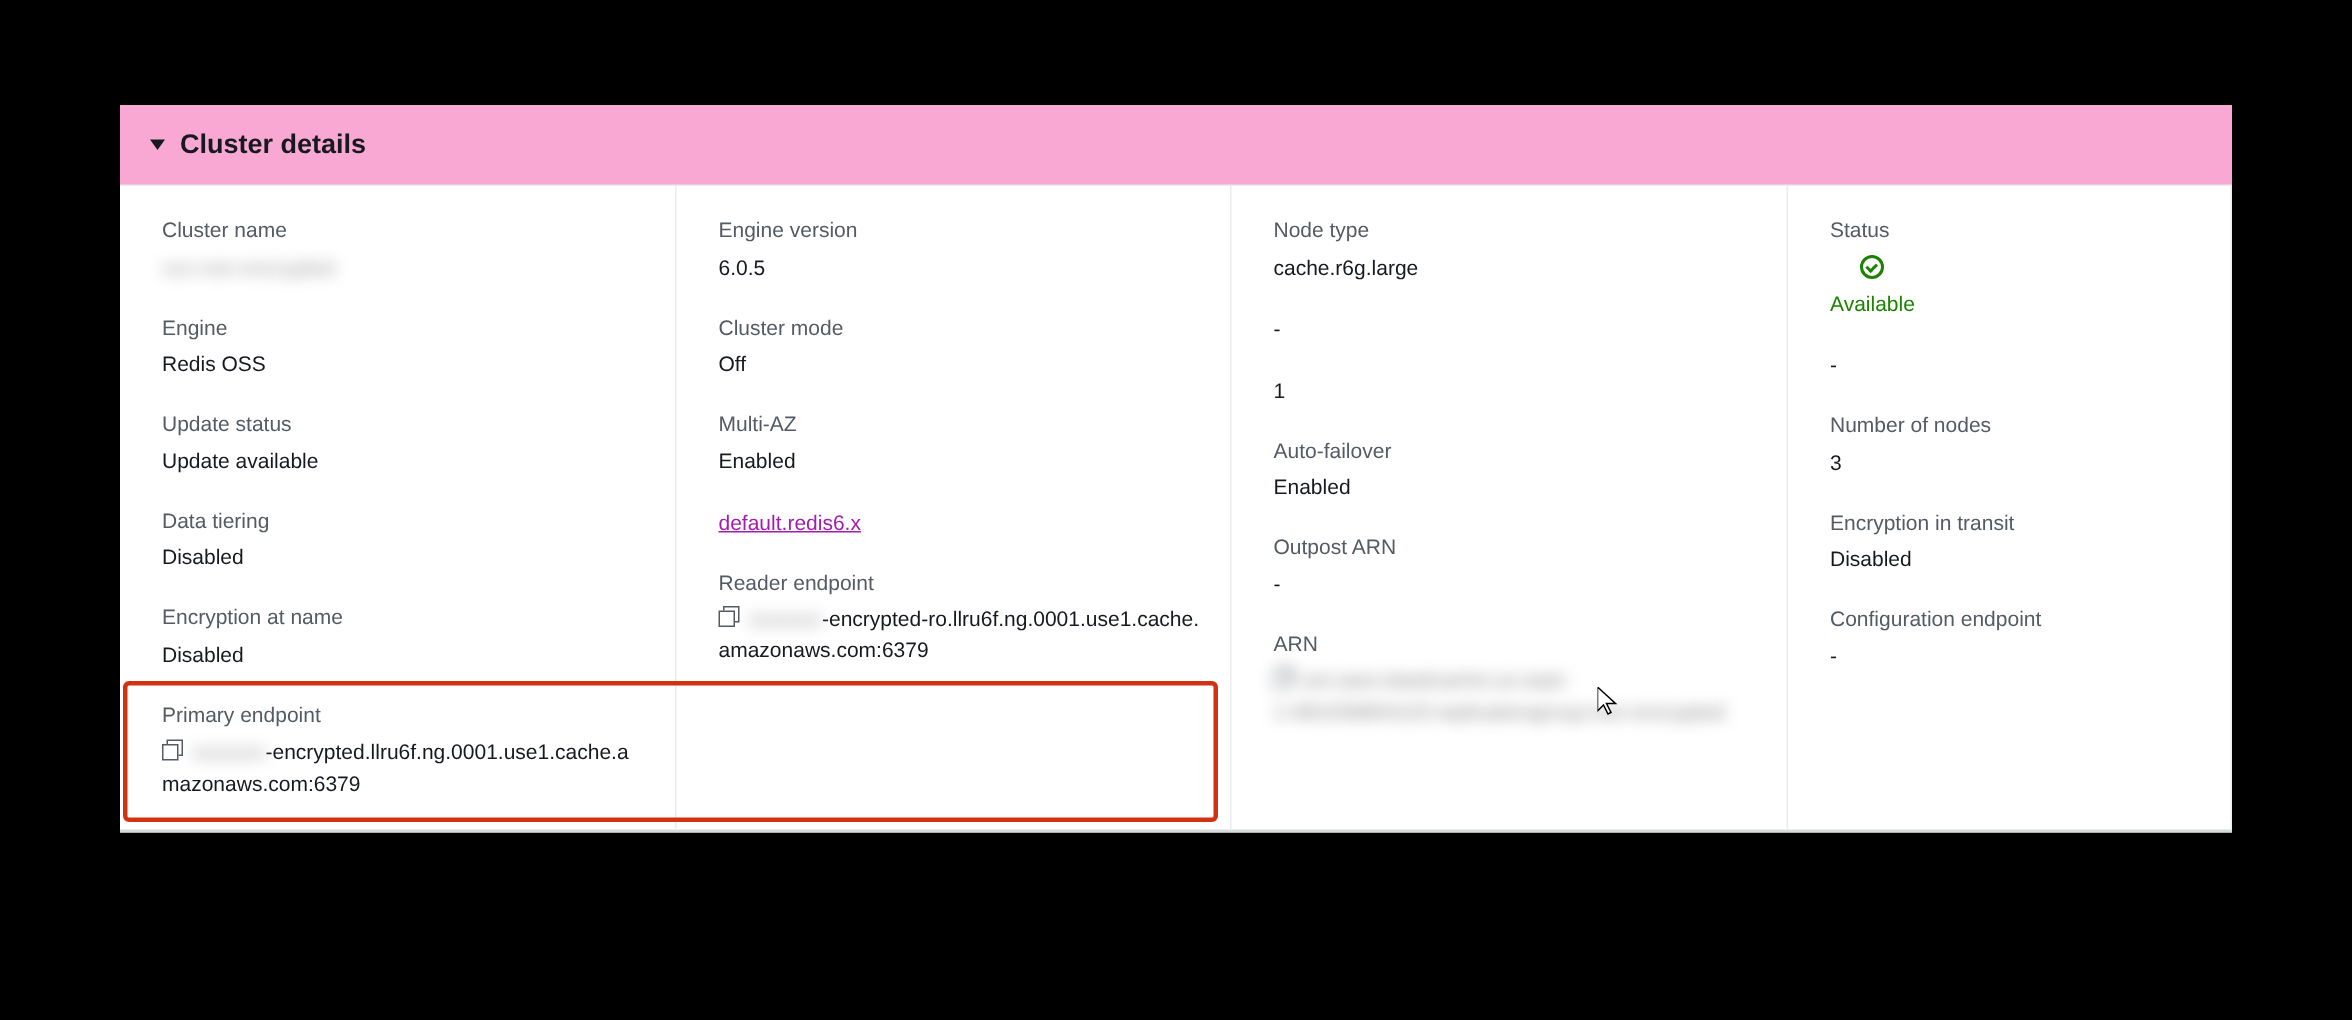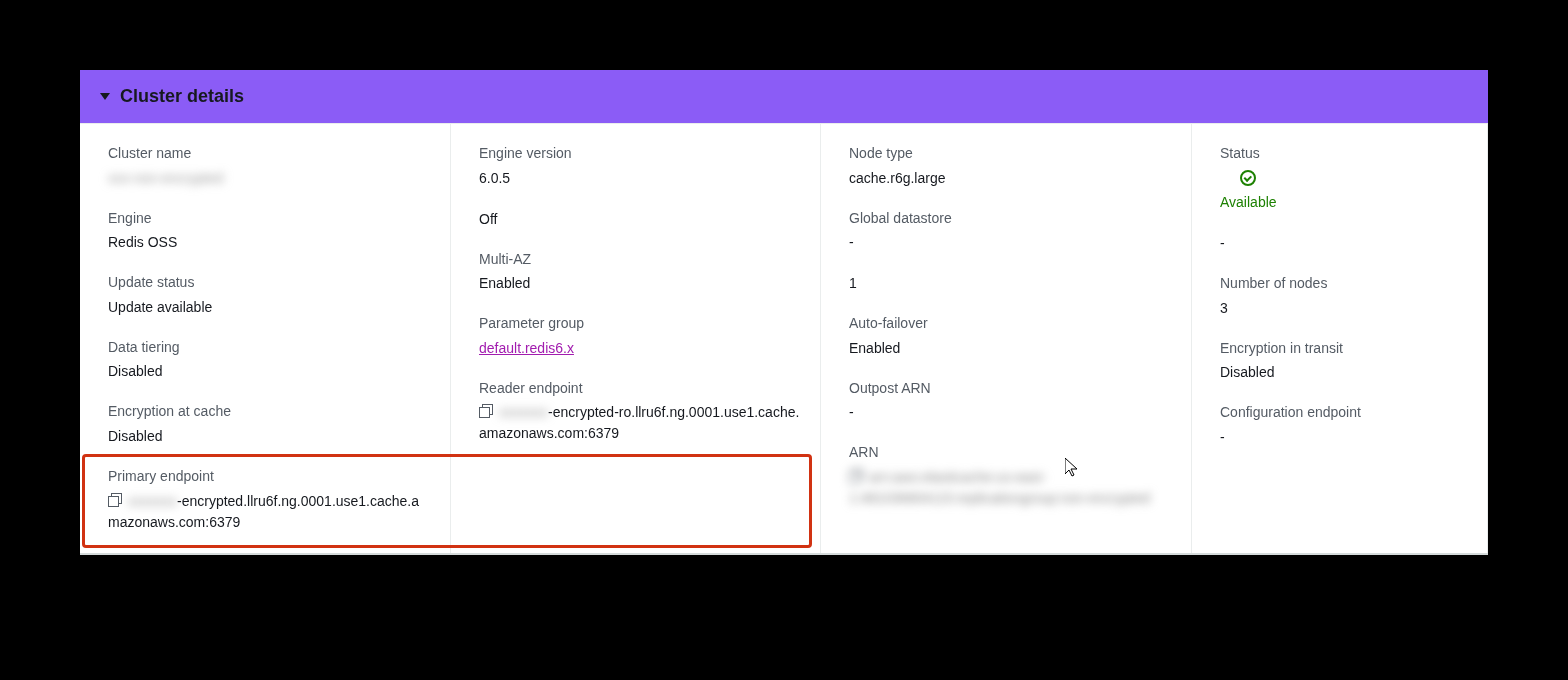--- a/index.html
+++ b/index.html
@@ -11,21 +11,21 @@
       background: #000;
       font-family: "Amazon Ember", "Helvetica Neue", Arial, sans-serif;
       font-size: 14px;
       color: #16191f;
       padding: 70px 80px;
     }
     .panel {
       background: #fff;
     }
     .panel-header {
-      background: #8b5cf6;
+      background: #f9a8d4;
       padding: 16px 20px;
       display: flex;
       align-items: center;
       gap: 10px;
       border-bottom: 1px solid #eaeded;
     }
     .panel-header .caret {
       width: 0;
       height: 0;
       border-left: 5px solid transparent;
@@ -171,62 +171,61 @@
       </div>
       <div class="field">
         <div class="field-label">Update status</div>
         <div class="field-value">Update available</div>
       </div>
       <div class="field">
         <div class="field-label">Data tiering</div>
         <div class="field-value">Disabled</div>
       </div>
       <div class="field">
-        <div class="field-label">Encryption at cache</div>
+        <div class="field-label">Encryption at name</div>
         <div class="field-value">Disabled</div>
       </div>
       <div class="field" style="margin-bottom:12px;">
         <div class="field-label">Primary endpoint</div>
         <div class="field-value endpoint-text">
           <span class="copy-icon"></span><span class="blurred">xxxxxxx</span><span>-encrypted.llru6f.ng.0001.use1.cache.amazonaws.com:6379</span>
         </div>
       </div>
     </div>
 
     <div class="col">
       <div class="field">
         <div class="field-label">Engine version</div>
         <div class="field-value">6.0.5</div>
       </div>
       <div class="field">
+        <div class="field-label">Cluster mode</div>
         <div class="field-value">Off</div>
       </div>
       <div class="field">
         <div class="field-label">Multi-AZ</div>
         <div class="field-value">Enabled</div>
       </div>
       <div class="field">
-        <div class="field-label">Parameter group</div>
         <div class="field-value link">default.redis6.x</div>
       </div>
       <div class="field" style="margin-bottom:12px;">
         <div class="field-label">Reader endpoint</div>
         <div class="field-value endpoint-text">
           <span class="copy-icon"></span><span class="blurred">xxxxxxx</span><span>-encrypted-ro.llru6f.ng.0001.use1.cache.amazonaws.com:6379</span>
         </div>
       </div>
     </div>
 
     <div class="col">
       <div class="field">
         <div class="field-label">Node type</div>
         <div class="field-value">cache.r6g.large</div>
       </div>
       <div class="field">
-        <div class="field-label">Global datastore</div>
         <div class="field-value">-</div>
       </div>
       <div class="field">
         <div class="field-value">1</div>
       </div>
       <div class="field">
         <div class="field-label">Auto-failover</div>
         <div class="field-value">Enabled</div>
       </div>
       <div class="field">

